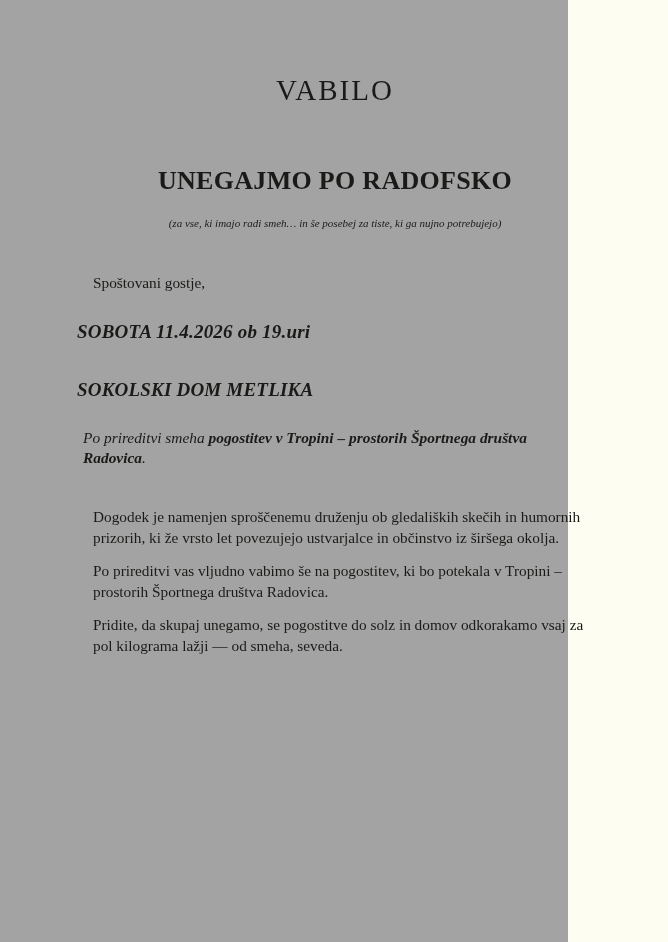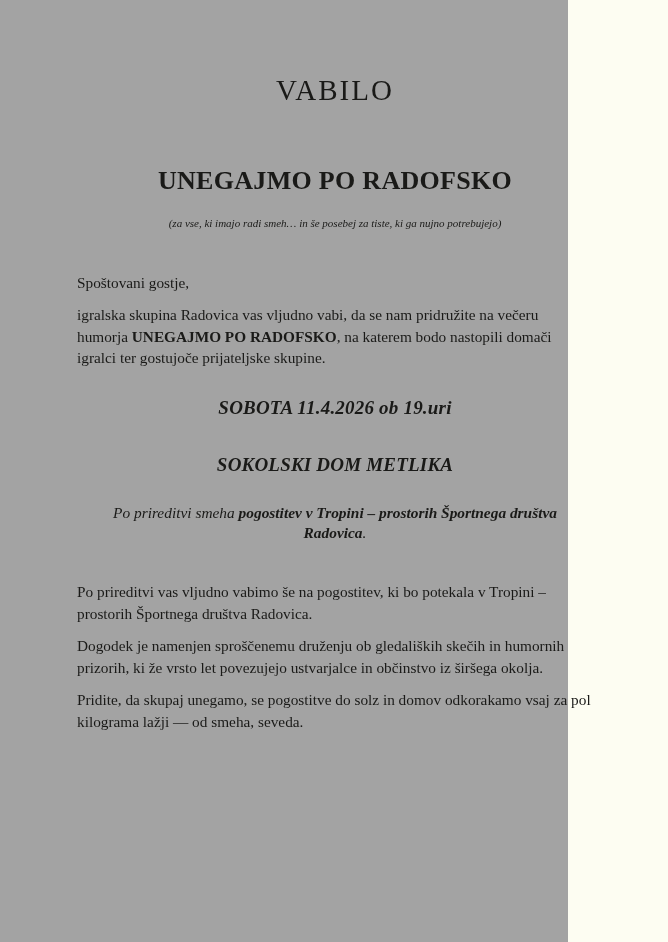--- a/index.html
+++ b/index.html
@@ -69,34 +69,34 @@
 
   
   .body-block {
     padding-top: 41px;
   }
   .body-block-lower {
     padding-top: 38px;
   }
 
   p.para {
-    margin: 0 0 11px 0;
+    margin: 0 0 11px 16px;
     font-size: 15.3px;
     line-height: 21.5px;
     text-align: left;
     hyphens: none;
   }
   p.para:last-child { margin-bottom: 0; }
 
   p.para b { font-weight: 700; }
 
   
   .details {
     padding-top: 27px;
-    text-align: center;
+    text-align: left;
   }
   .details .detail-line {
     margin: 0;
     font-style: italic;
     font-weight: 700;
     font-size: 19px;
     line-height: 1.25;
     letter-spacing: 0.2px;
     white-space: nowrap;
   }
@@ -124,35 +124,34 @@
 
     <h1 class="doc-title">VABILO</h1>
 
     <h2 class="event-title">UNEGAJMO PO RADOFSKO</h2>
 
     <p class="event-subtitle">(za vse, ki imajo radi smeh… in še posebej za tiste, ki ga nujno potrebujejo)</p>
 
     <div class="body-block">
       <p class="para">Spoštovani gostje,</p>
 
-      <p class="para"><span>igralska skupina Radovica vas vljudno vabi, da se nam pridružite na večeru humorja </span><b>UNEGAJMO PO RADOFSKO</b><span>, na katerem bodo nastopili domači igralci ter gostujoče prijateljske skupine.</span></p>
     </div>
 
     <div class="details">
       <p class="detail-line">SOBOTA 11.4.2026 ob 19.uri</p>
 
       <p class="detail-line venue">SOKOLSKI DOM METLIKA</p>
 
       <p class="catering"><span>Po prireditvi smeha </span><b>pogostitev v Tropini – prostorih Športnega društva Radovica</b><span>.</span></p>
     </div>
 
     <div class="body-block-lower">
+      <p class="para">Dogodek je namenjen sproščenemu druženju ob gledaliških skečih in humornih prizorih, ki že vrsto let povezujejo ustvarjalce in občinstvo iz širšega okolja.</p>
+
       <p class="para">Po prireditvi vas vljudno vabimo še na pogostitev, ki bo potekala v Tropini – prostorih Športnega društva Radovica.</p>
-
-      <p class="para">Dogodek je namenjen sproščenemu druženju ob gledaliških skečih in humornih prizorih, ki že vrsto let povezujejo ustvarjalce in občinstvo iz širšega okolja.</p>
 
 
 
       <p class="para">Pridite, da skupaj unegamo, se pogostitve do solz in domov odkorakamo vsaj za pol kilograma lažji — od smeha, seveda.</p>
     </div>
 
   </div>
 </div>
 
 </body></html>

